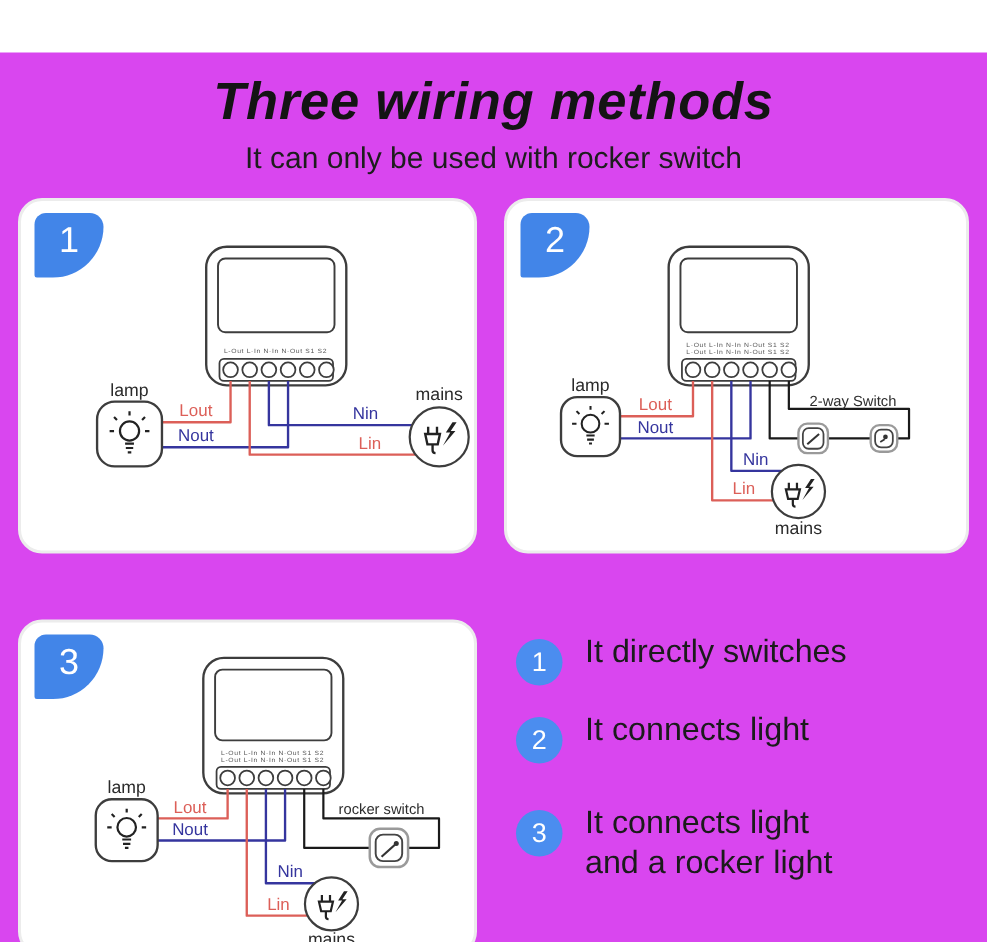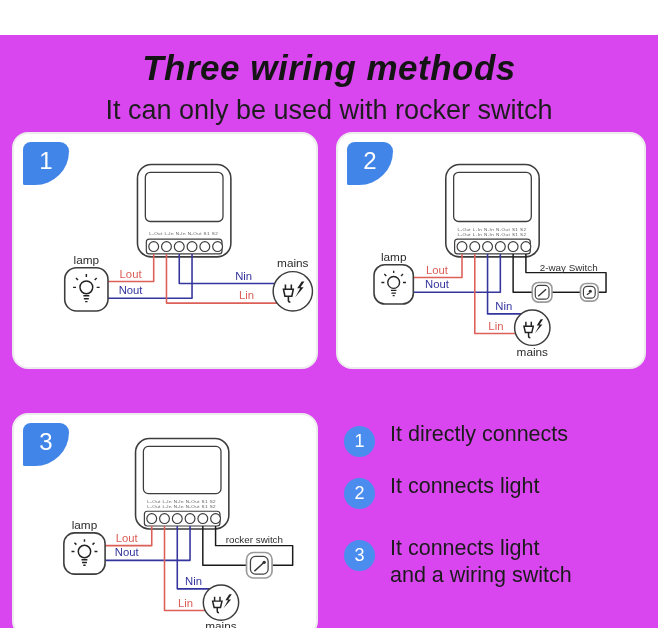--- a/index.html
+++ b/index.html
@@ -1,20 +1,20 @@
 <!DOCTYPE html>
 <html><head>
 <meta charset="utf-8">
 <style>
   html,body{margin:0;padding:0;background:#fff;}
   .page{position:relative;width:658px;height:628px;background:#d946ef;overflow:hidden;
         font-family:"Liberation Sans",sans-serif;color:#161616;margin-top:35px;}
   .hdr{position:absolute;left:0;top:0;width:658px;text-align:center;}
   .title{margin:13px 0 0;font-size:35px;font-weight:800;font-style:italic;color:#141414;letter-spacing:.5px;}
-  .subtitle{margin:7px 0 0;font-size:27px;color:#1d1d1d;}
+  .subtitle{margin:7px 0 0;font-size:20px;color:#1d1d1d;}
   .panel{position:absolute;background:#fff;border:2px solid #ececec;border-radius:16px;box-sizing:border-box;}
   .p1{left:12px;top:97px;width:306px;height:237px;}
   .p2{left:336px;top:97px;width:310px;height:237px;}
   .p3{left:12px;top:378px;width:306px;height:224px;}
   .badge{position:absolute;left:9px;top:8px;width:46px;height:43px;background:#4285e8;
          border-radius:10px 12px 44px 2px;color:#fff;font-size:24px;line-height:1;
          display:flex;align-items:flex-start;justify-content:center;padding-top:7px;box-sizing:border-box;}
   .diagram{position:absolute;left:0;top:0;width:100%;height:100%;}
   svg text{font-family:"Liberation Sans",sans-serif;}
   .wlbl{font-size:11.5px;}
@@ -226,35 +226,35 @@
       <span>3</span>
     </div>
   </section>
 
   <aside class="legend">
     <div class="lrow lrow1">
       <div class="lcirc">
         <span>1</span>
       </div>
       <div class="ltext">
-        <div>It directly connects</div>
+        <div>It directly switches</div>
       </div>
     </div>
     <div class="lrow lrow2">
       <div class="lcirc">
         <span>2</span>
       </div>
       <div class="ltext">
         <div>It connects light</div>
       </div>
     </div>
     <div class="lrow lrow3">
       <div class="lcirc">
         <span>3</span>
       </div>
       <div class="ltext">
         <div>It connects light</div>
-        <div>and a wiring switch</div>
+        <div>and a rocker light</div>
       </div>
     </div>
   </aside>
 
 </div>
 
 </body></html>

